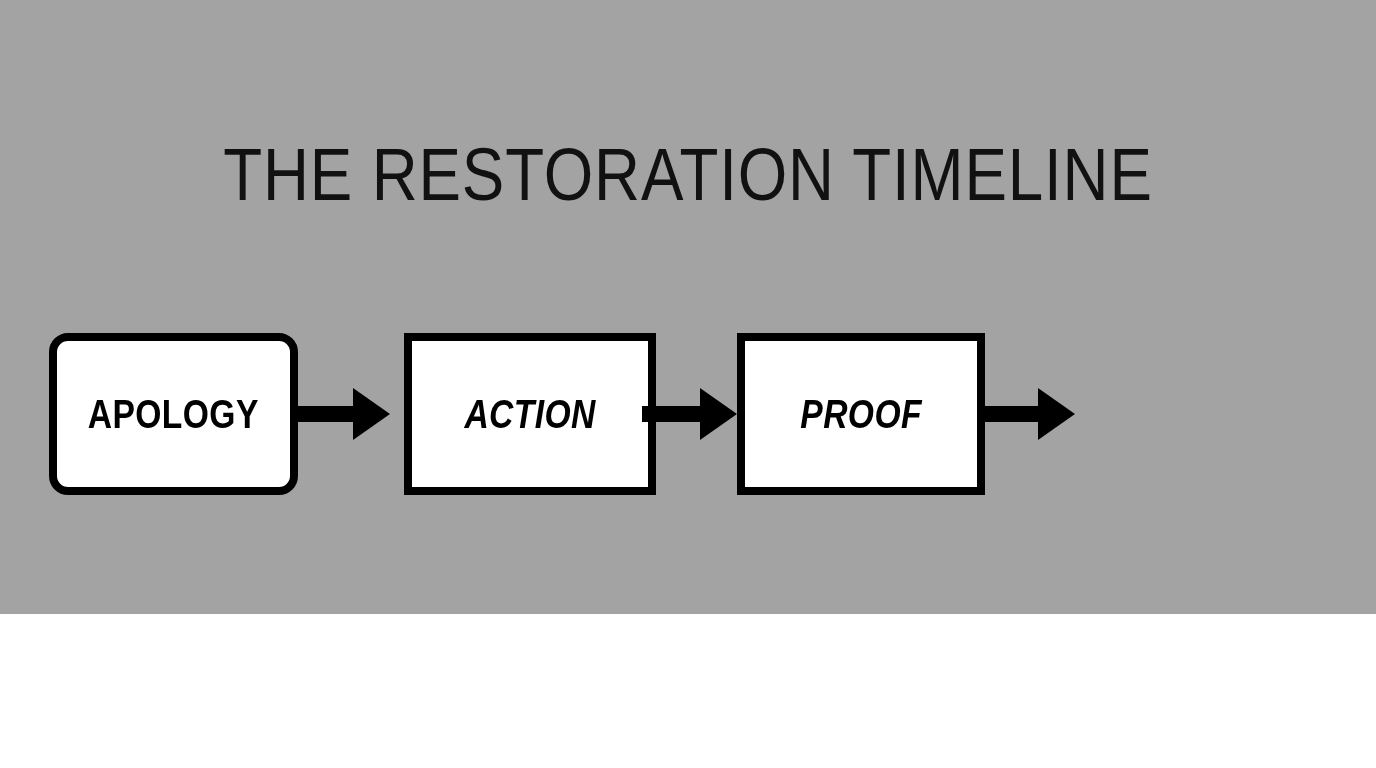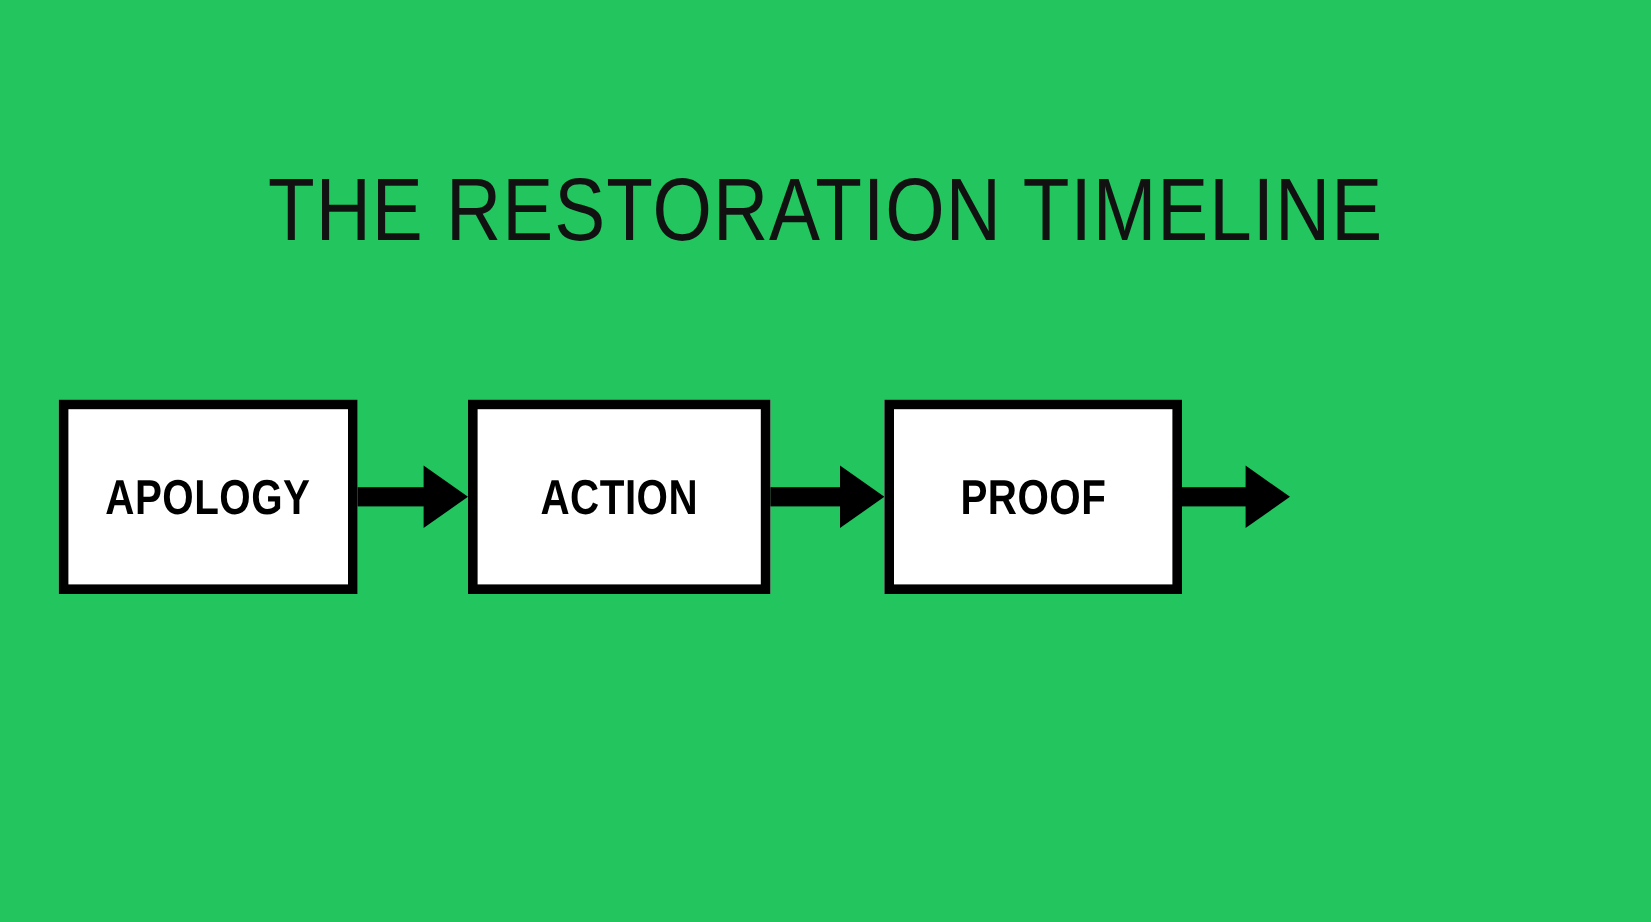--- a/index.html
+++ b/index.html
@@ -11,22 +11,22 @@
     width: 1376px;
     height: 768px;
     background: #ffffff;
     font-family: "Liberation Sans", "DejaVu Sans", sans-serif;
     overflow: hidden;
   }
 
   #slide {
     position: relative;
     width: 1376px;
-    height: 768px;
-    background: #22c55e;
+    height: 614px;
+    background: #a3a3a3;
   }
 
   
   #title {
     position: absolute;
     left: 0;
     top: 138px;
     width: 1376px;
     text-align: center;
     color: #111111;
@@ -67,23 +67,23 @@
     font-size: 41px;
     font-weight: 700;
     letter-spacing: 0.5px;
     line-height: 41px;
     white-space: nowrap;
     transform: scaleX(0.82);
     transform-origin: 50% 50%;
   }
 
   
-  .node-0 { left: 0px;    width: 249px; }
-  .node-1 { left: 341px;  width: 252px; }
-  .node-2 { left: 688px;  width: 248px; }
+  .node-0 { left: 0px;    width: 249px; border-radius: 19px; }
+  .node-1 { left: 355px;  width: 252px; font-style: italic; }
+  .node-2 { left: 688px;  width: 248px; font-style: italic; }
   .node-3 { left: 1026px; width: 253px; }
 
   
   .arrow {
     position: absolute;
     top: 55px;          
     height: 52px;
   }
   .arrow-shaft {
     position: absolute;

